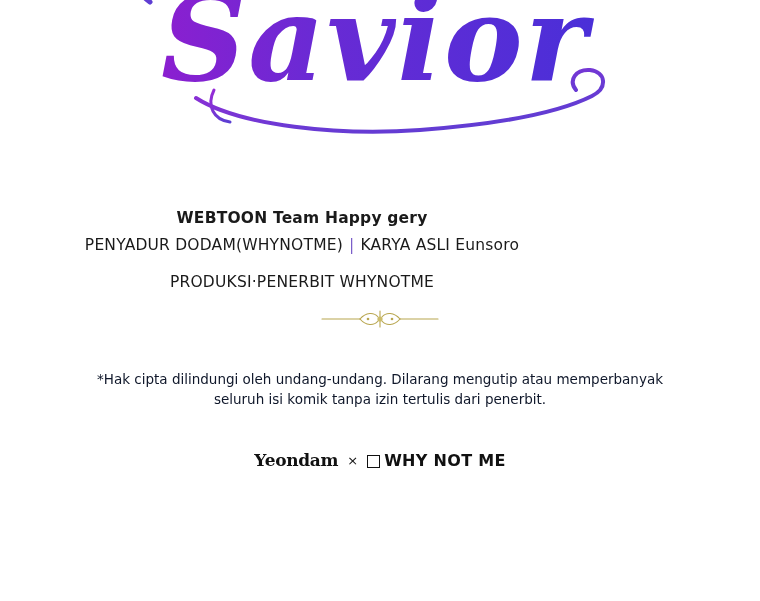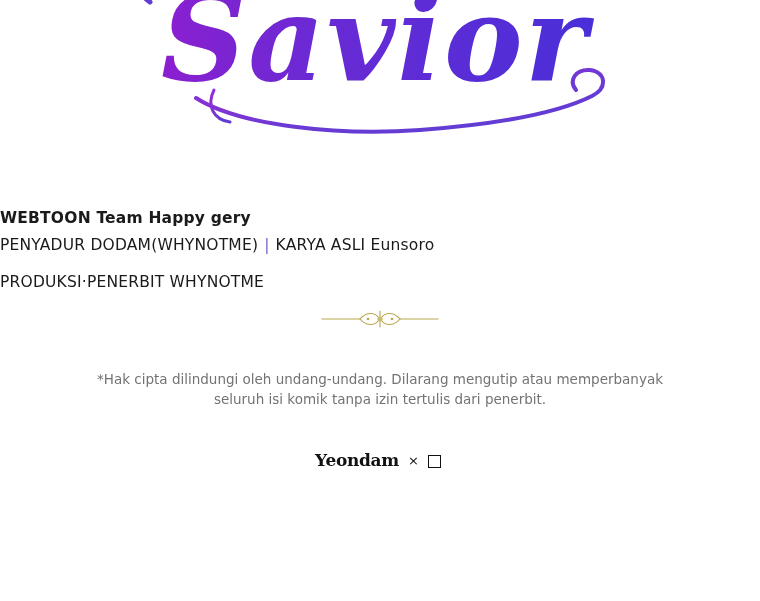--- a/index.html
+++ b/index.html
@@ -32,20 +32,21 @@
   .title-art svg {
     display: block;
   }
 
   
   .credits {
     position: absolute;
     left: 0;
     top: 206px;
     width: 604px;
+    text-align: center;
     font-family: "DejaVu Sans", sans-serif;
   }
   .credit-line {
     font-size: 15.5px;
     line-height: 24px;
     color: #1a1a1a;
     letter-spacing: 0.2px;
     white-space: nowrap;
   }
   .credit-line.l1 { font-weight: 600; }
@@ -68,21 +69,21 @@
   
   .copyright {
     position: absolute;
     left: 50%;
     transform: translateX(-50%);
     top: 369px;
     width: 620px;
     text-align: center;
     font-size: 13.5px;
     line-height: 20px;
-    color: #737373;
+    color: #0f172a;
   }
 
   
   .logos {
     position: absolute;
     left: 0;
     top: 450px;
     width: 760px;
     display: flex;
     align-items: center;
@@ -187,16 +188,17 @@
   <div class="copyright">
     <div>*Hak cipta dilindungi oleh undang-undang. Dilarang mengutip atau memperbanyak</div>
     <div>seluruh isi komik tanpa izin tertulis dari penerbit.</div>
   </div>
 
   <div class="logos">
     <span class="logo-yeondam">Yeondam</span>
     <span class="logo-x">×</span>
     <span class="logo-whynotme">
       <span class="logo-mark"></span>
+      <span>WHY NOT ME</span>
     </span>
   </div>
 
 </div>
 
 </body></html>

